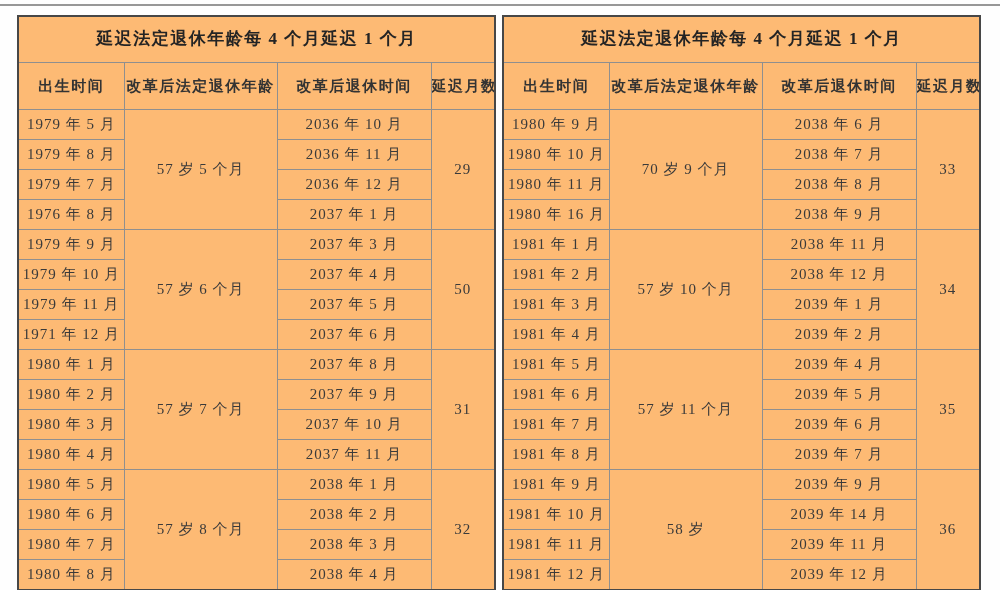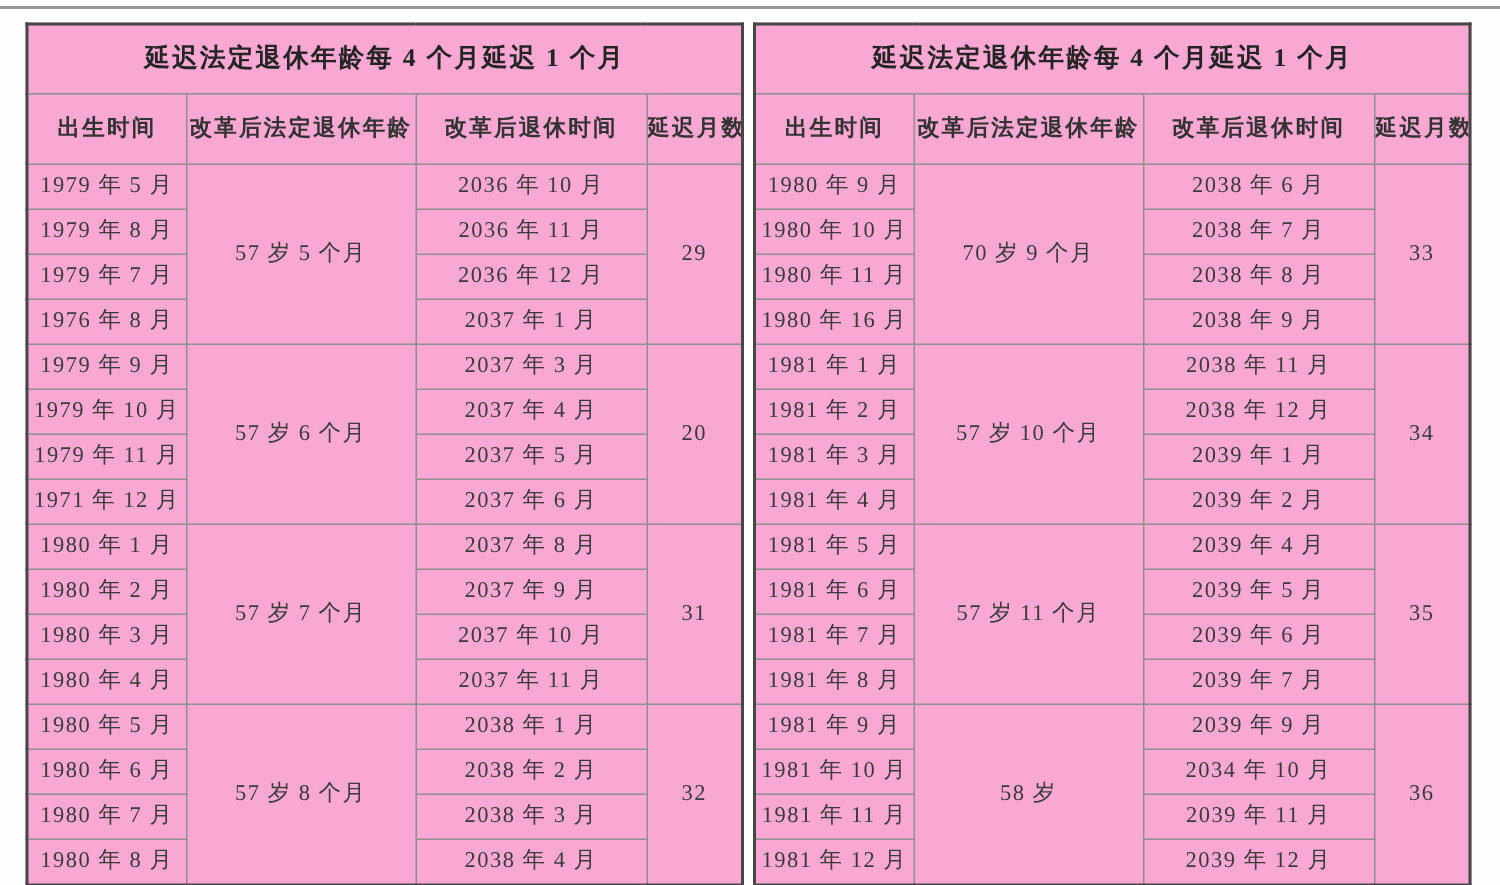--- a/index.html
+++ b/index.html
@@ -27,21 +27,21 @@
     top: 15px;
     left: 17px;
     display: flex;
     gap: 6px;
   }
   table.rt {
     border-collapse: collapse;
     table-layout: fixed;
     width: 477px;
     border: 2px solid #474747;
-    background: #f9a8d4;
+    background: #fdba74;
   }
   table.rt td {
     border: 1px solid #8f8f8f;
     text-align: center;
     vertical-align: middle;
     padding: 0;
     color: #3a3a3a;
     font-size: 15px;
     letter-spacing: 1px;
     height: 29px;
@@ -108,21 +108,21 @@
       </tr>
       <tr>
         <td>1976 年 8 月</td>
         <td>2037 年 1 月</td>
       </tr>
 
       <tr>
         <td>1979 年 9 月</td>
         <td rowspan="4">57 岁 6 个月</td>
         <td>2037 年 3 月</td>
-        <td rowspan="4">20</td>
+        <td rowspan="4">50</td>
       </tr>
       <tr>
         <td>1979 年 10 月</td>
         <td>2037 年 4 月</td>
       </tr>
       <tr>
         <td>1979 年 11 月</td>
         <td>2037 年 5 月</td>
       </tr>
       <tr>
@@ -246,21 +246,21 @@
       </tr>
 
       <tr>
         <td>1981 年 9 月</td>
         <td rowspan="4">58 岁</td>
         <td>2039 年 9 月</td>
         <td rowspan="4">36</td>
       </tr>
       <tr>
         <td>1981 年 10 月</td>
-        <td>2034 年 10 月</td>
+        <td>2039 年 14 月</td>
       </tr>
       <tr>
         <td>1981 年 11 月</td>
         <td>2039 年 11 月</td>
       </tr>
       <tr>
         <td>1981 年 12 月</td>
         <td>2039 年 12 月</td>
       </tr>
     </tbody>

